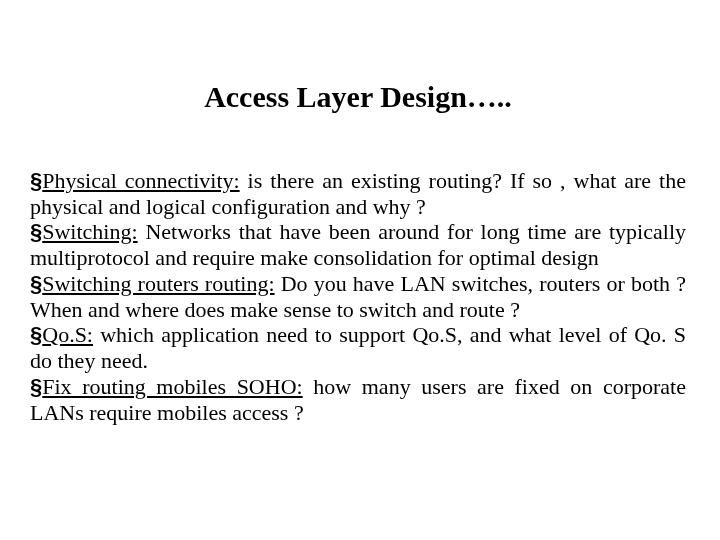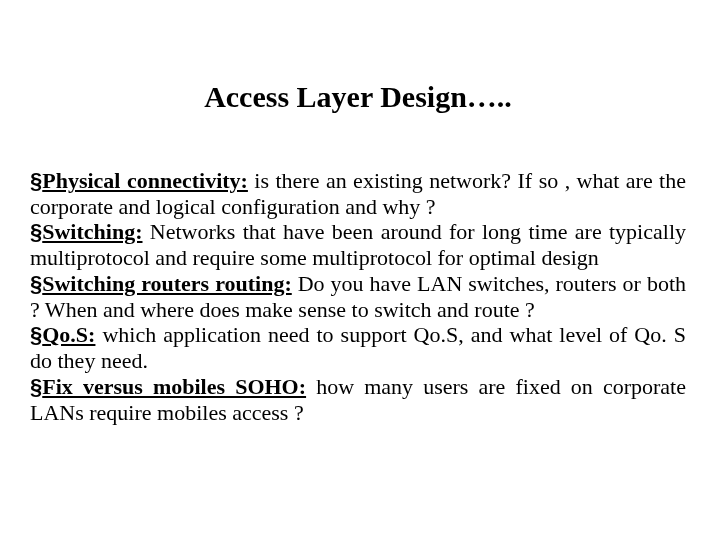--- a/index.html
+++ b/index.html
@@ -26,30 +26,30 @@
   .body {
     font-size: 22px;
     line-height: 1.17;
     text-align: justify;
   }
   .bullet-mark {
     font-family: Arial, sans-serif;
     font-weight: bold;
   }
   .heading {
-    font-weight: bold;
+    font-weight: normal;
     text-decoration: underline;
     margin-top: 8px;
   }
 </style>
 </head>
 <body>
 
 <div class="slide">
   <div class="title">Access Layer Design…..</div>
   <div class="body">
-    <span class="bullet-mark">§</span><span class="heading">Physical connectivity:</span><span> is there an existing network? If so , what are the corporate and logical configuration and why ?</span><br>
-    <span class="bullet-mark">§</span><span class="heading">Switching:</span><span> Networks that have been around for long time are typically multiprotocol and require some multiprotocol for optimal design</span><br>
+    <span class="bullet-mark">§</span><span class="heading">Physical connectivity:</span><span> is there an existing routing? If so , what are the physical and logical configuration and why ?</span><br>
+    <span class="bullet-mark">§</span><span class="heading">Switching:</span><span> Networks that have been around for long time are typically multiprotocol and require make consolidation for optimal design</span><br>
     <span class="bullet-mark">§</span><span class="heading">Switching routers routing:</span><span> Do you have LAN switches, routers or both ? When and where does make sense to switch and route ?</span><br>
     <span class="bullet-mark">§</span><span class="heading">Qo.S:</span><span> which application need to support Qo.S, and what level of Qo. S do they need.</span><br>
-    <span class="bullet-mark">§</span><span class="heading">Fix versus mobiles SOHO:</span><span> how many users are fixed on corporate LANs require mobiles access ?</span>
+    <span class="bullet-mark">§</span><span class="heading">Fix routing mobiles SOHO:</span><span> how many users are fixed on corporate LANs require mobiles access ?</span>
   </div>
 </div>
 
 </body></html>

